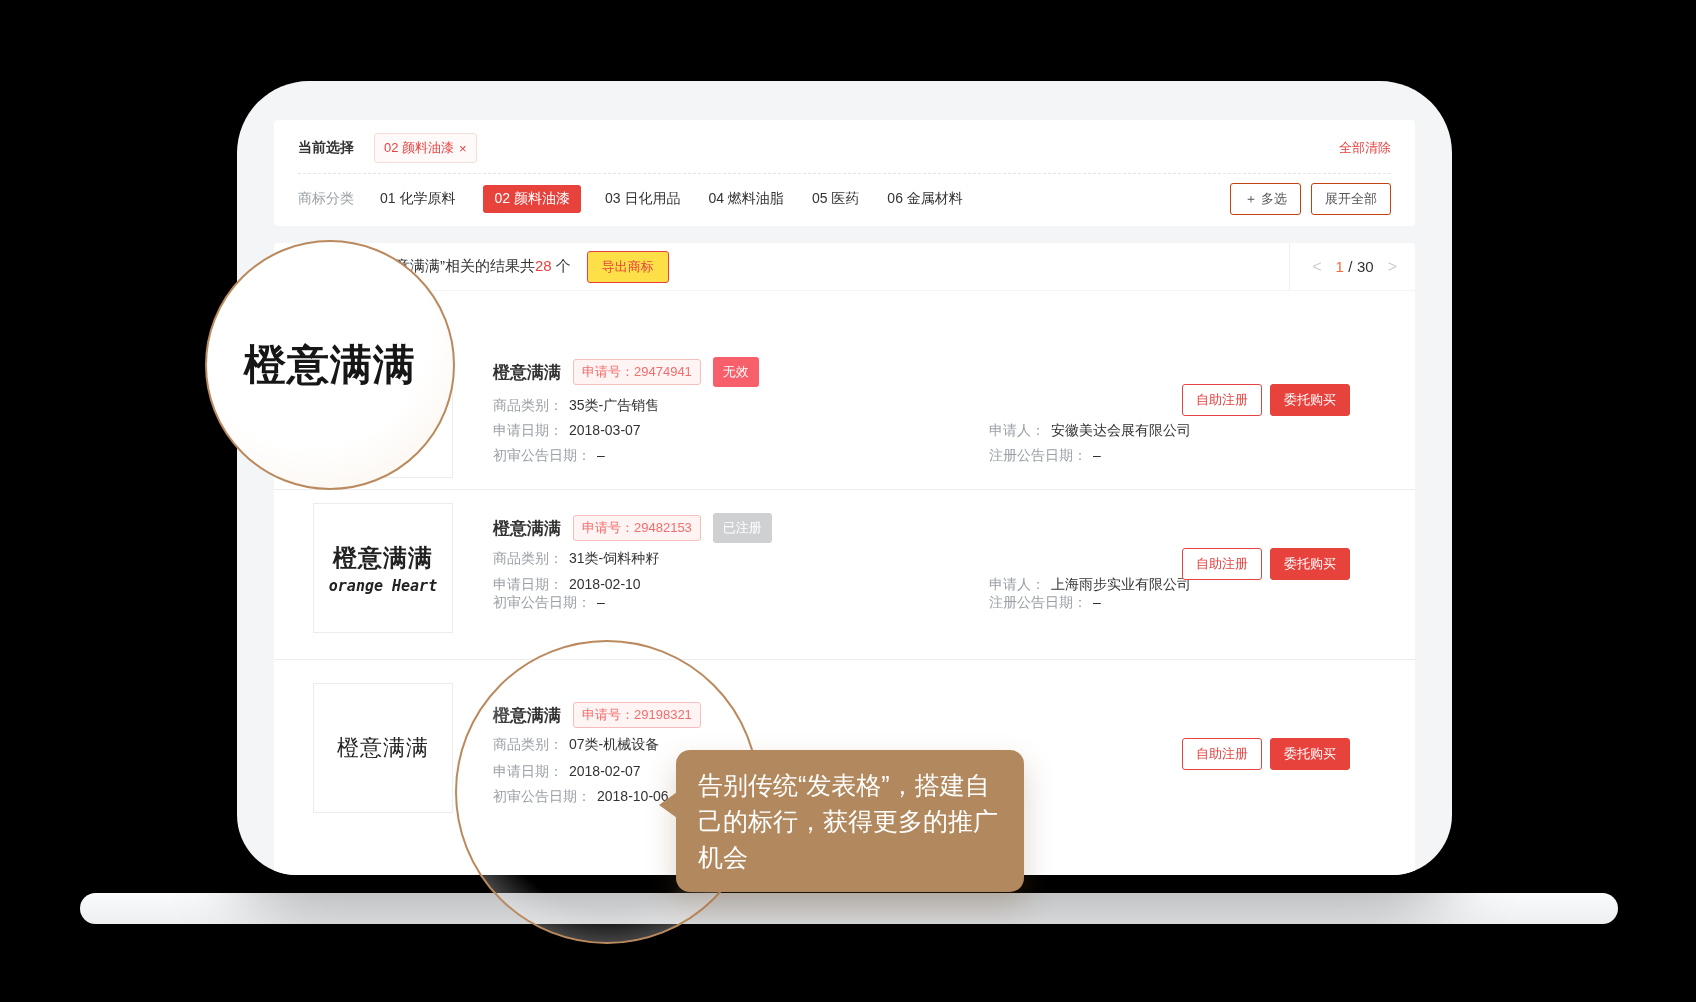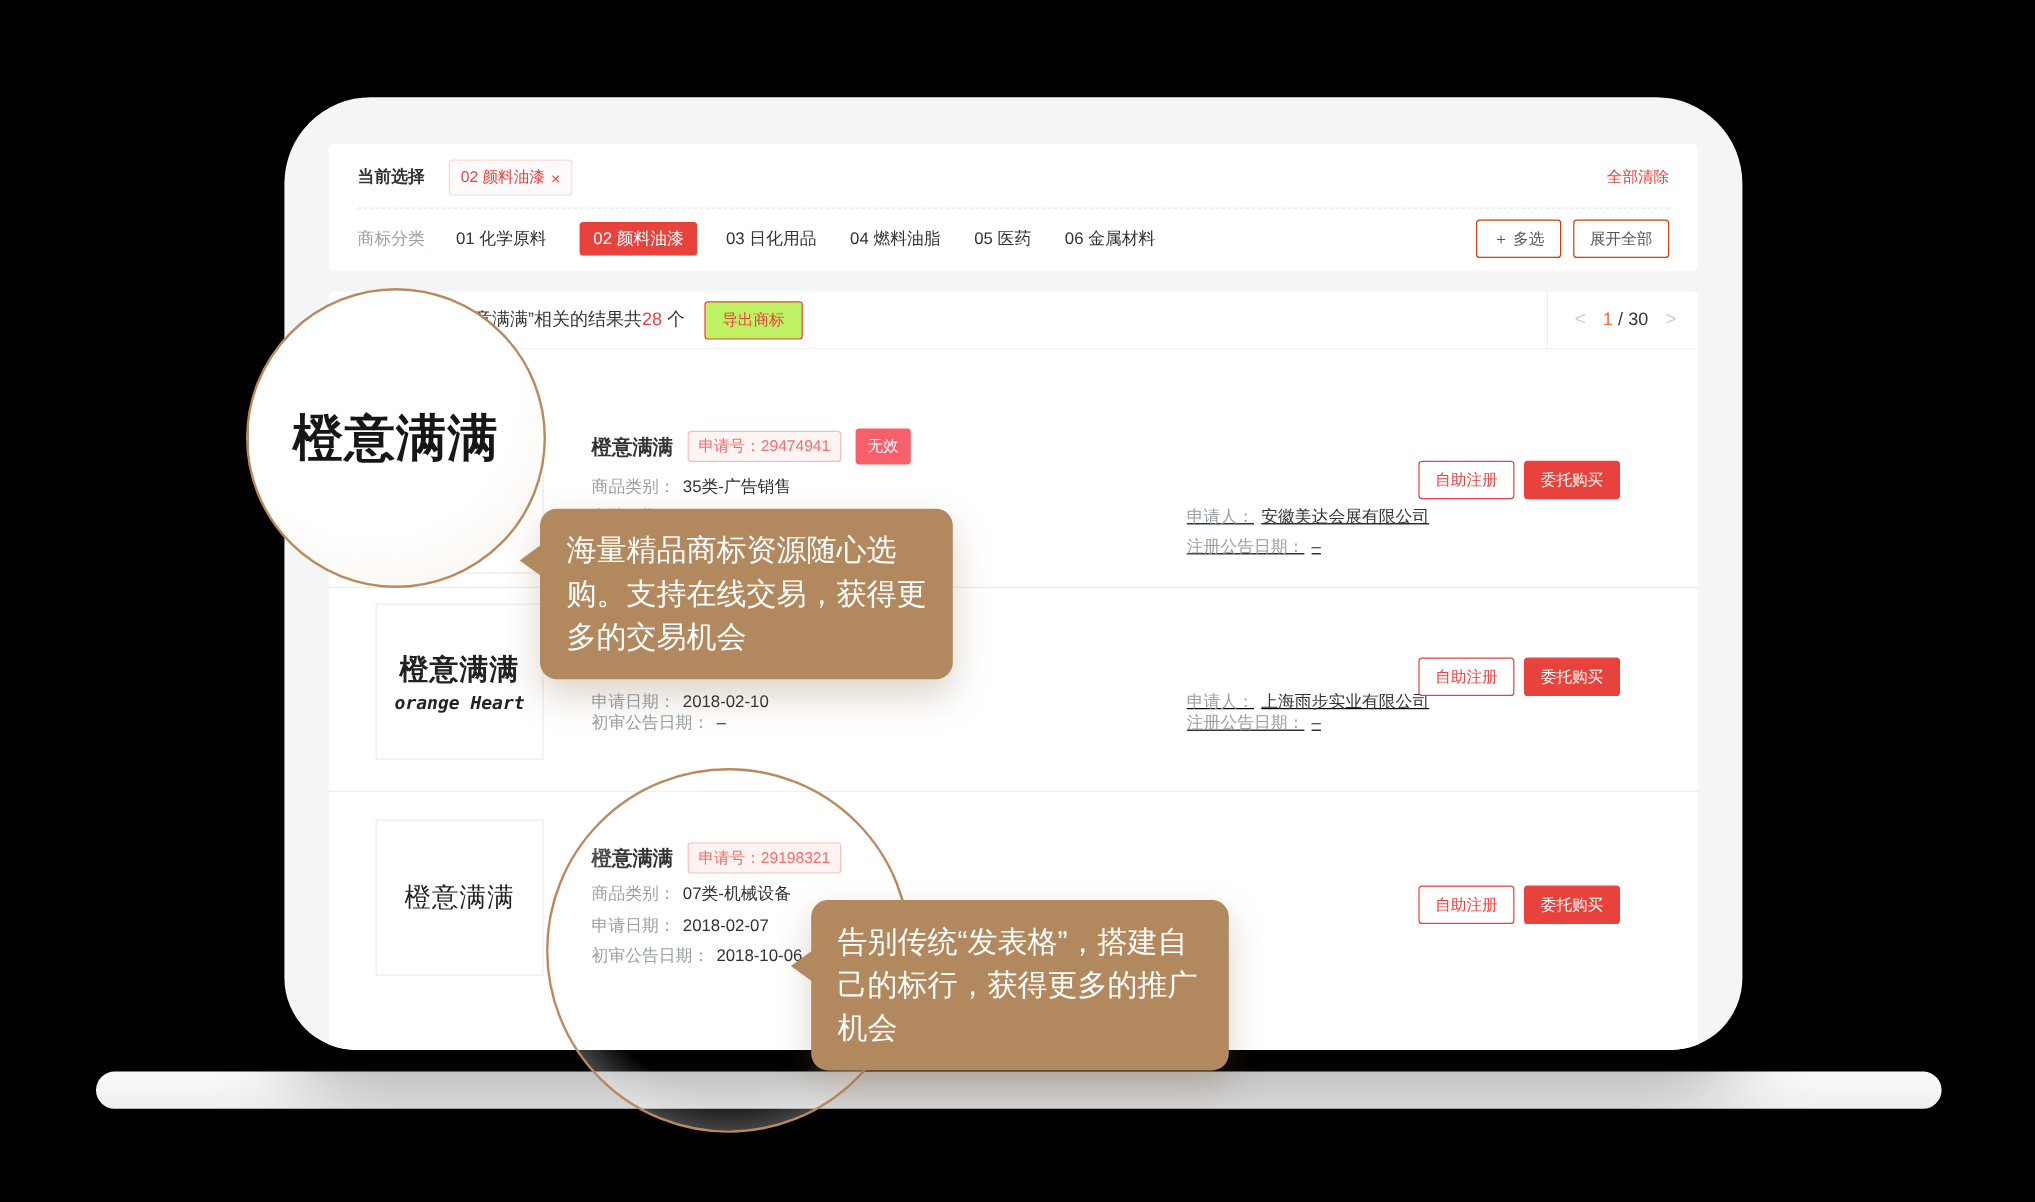--- a/index.html
+++ b/index.html
@@ -63,21 +63,21 @@
     background:#fff; border-radius:4px 4px 0 0;
   }
   .results-header {
     position:absolute; left:0; top:0; right:0; height:48px;
     display:flex; align-items:center; border-bottom:1px solid #f4f4f4;
   }
   .summary { margin-left:26px; font-size:15px; color:#333; white-space:nowrap; }
   .summary .count { color:#e64340; }
   .export-btn {
     margin-left:16px; font-size:13px; color:#e64340; border:1px solid #e64340;
-    background:#bef264; border-radius:3px; padding:6px 14px; cursor:pointer; white-space:nowrap;
+    background:#fde047; border-radius:3px; padding:6px 14px; cursor:pointer; white-space:nowrap;
   }
   .disclaimer { margin-left:16px; font-size:13px; color:#9aa0a6; white-space:nowrap; }
   .disclaimer .link { color:#3a8ee6; font-weight:bold; cursor:pointer; }
   .pager {
     margin-left:auto; height:48px; display:flex; align-items:center;
     border-left:1px solid #efefef; padding:0 18px 0 22px; gap:14px;
   }
   .pager .chev { color:#c9ced4; font-size:16px; cursor:pointer; }
   .pager .cur { color:#f56a3d; font-size:15px; }
   .pager .sep, .pager .total { color:#333; font-size:15px; }
@@ -105,21 +105,21 @@
     font-size:13px; color:#f56c6c; border:1px solid #f7bcbc; background:#fef4f3;
     border-radius:3px; padding:3px 8px;
   }
   .status-badge { font-size:13px; color:#fff; border-radius:3px; padding:6px 10px; }
   .status-invalid { background:#f7606a; }
   .status-registered { background:#cfd0d1; }
 
   .field-line { position:absolute; left:219px; white-space:nowrap; font-size:14px; }
   .field-line .lbl { color:#9aa0a6; }
   .field-line .val { color:#333; margin-left:6px; }
-  .field-col2 { position:absolute; left:496px; top:0;text-decoration:underline; }
+  .field-col2 { position:absolute; left:496px; top:0; }
   .r1-l1 { top:106px; } .r1-l2 { top:131px; } .r1-l3 { top:156px; }
   .r2-l1 { top:60px; }  .r2-l2 { top:86px; }  .r2-l3 { top:104px; }
   .r3-l1 { top:76px; }  .r3-l2 { top:103px; } .r3-l3 { top:128px; }
 
   .actions { position:absolute; right:65px; display:flex; gap:8px; }
   .row-1 .actions { top:93px; } .row-2 .actions { top:58px; } .row-3 .actions { top:78px; }
   .btn-outline {
     font-size:13px; color:#e64340; border:1px solid #e64340; background:#fff;
     border-radius:3px; padding:6px 13px; cursor:pointer; white-space:nowrap;
   }
@@ -259,22 +259,18 @@
       </div>
 
     </div>
   </div>
 
   <div class="magnifier-1">
     <span class="mag-text">橙意满满</span>
   </div>
   <div class="magnifier-2"></div>
 
-  <div class="tooltip tooltip-1">
-    <span class="arrow"></span>
-    <span>海量精品商标资源随心选购。支持在线交易，获得更多的交易机会</span>
-  </div>
   <div class="tooltip tooltip-2">
     <span class="arrow"></span>
     <span>告别传统“发表格”，搭建自己的标行，获得更多的推广机会</span>
   </div>
 
 </div>
 
 </body></html>

